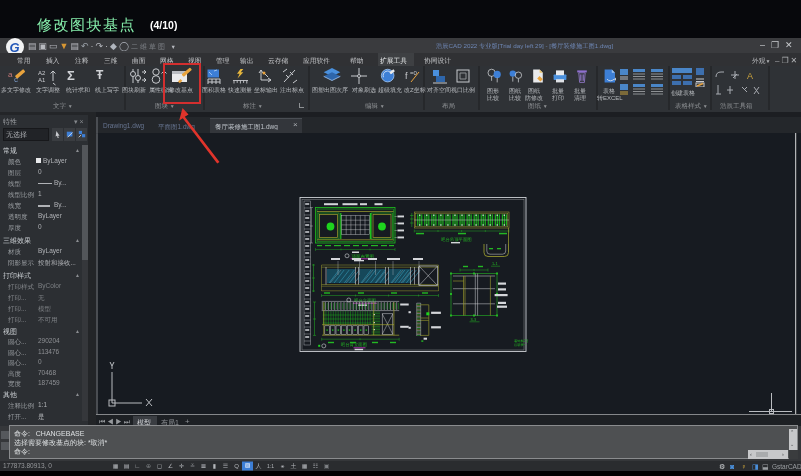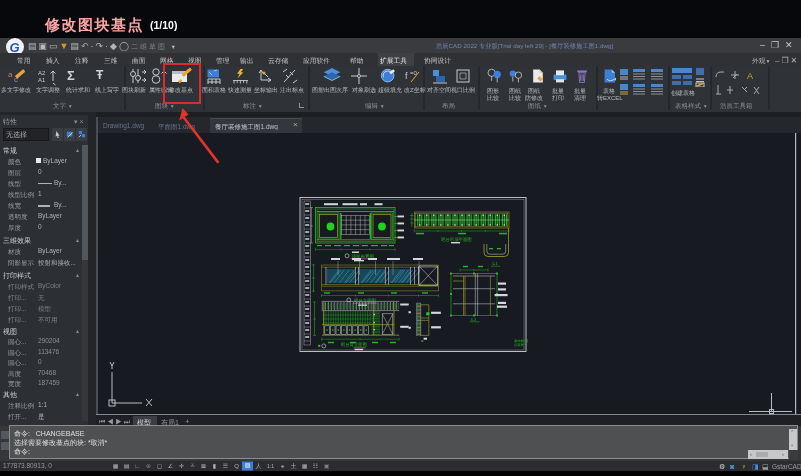--- a/index.html
+++ b/index.html
@@ -6,22 +6,22 @@
   html,body { width:801px; height:476px; background:#000; overflow:hidden; }
   body { font-family:"Liberation Sans", sans-serif; position:relative; }
   .abs { position:absolute; }
   .lbl { color:#b8bbbf; font-size:12px; transform:scale(0.5); transform-origin:0 0; white-space:nowrap; }
   .glbl { color:#8e9194; font-size:13px; transform:scale(0.5); transform-origin:0 0; white-space:nowrap; }
 </style>
 </head>
 <body>
 
 <div class="abs" style="left:0;top:0;width:801px;height:38px;background:#07080c;"></div>
-<div class="abs" style="left:37px;top:16px;color:#fca5a5;font-size:15px;font-weight:bold;letter-spacing:1.5px;margin-left:8px;">修改图块基点</div>
-<div class="abs" style="left:150px;top:19px;color:#fff;font-size:10.5px;font-weight:bold;">(1/10)</div>
+<div class="abs" style="left:37px;top:16px;color:#86efac;font-size:15px;font-weight:normal;letter-spacing:1.5px;">修改图块基点</div>
+<div class="abs" style="left:150px;top:19px;color:#fff;font-size:10.5px;font-weight:bold;">(4/10)</div>
 
 <div class="abs" style="left:0;top:38px;width:801px;height:15px;background:#3a3b3e;"></div>
 
 <div class="abs" style="left:6px;top:38px;width:18px;height:18px;background:#f2f3f4;border-radius:50%;"></div>
 <div class="abs" style="left:9.5px;top:40px;color:#2257b8;font-weight:bold;font-size:13px;font-style:italic;">G</div>
 
 <div class="abs" style="left:28px;top:40px;width:340px;height:24px;color:#b8bac0;font-size:18px;letter-spacing:4px;white-space:nowrap;transform:scale(0.5);transform-origin:0 0;">▤▣▭<span style="color:#d79633;">▼</span>▤<span style="color:#9aa0a8;">↶</span>·↷·<span style="color:#b0b5bd;">◆◯</span><span style="color:#7e8187;font-size:14px;">二维草图</span><span style="font-size:11px;"> ▼</span></div>
 
 <div class="abs" style="left:436px;top:42px;color:#6e87b5;font-size:12.5px;transform:scale(0.5);transform-origin:0 0;white-space:nowrap;">浩辰CAD 2022 专业版[Trial day left 29] - [餐厅装修施工图1.dwg]</div>
 

